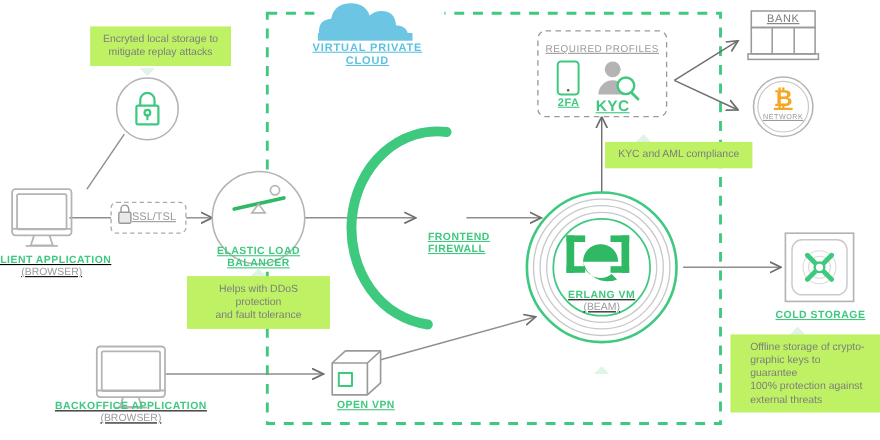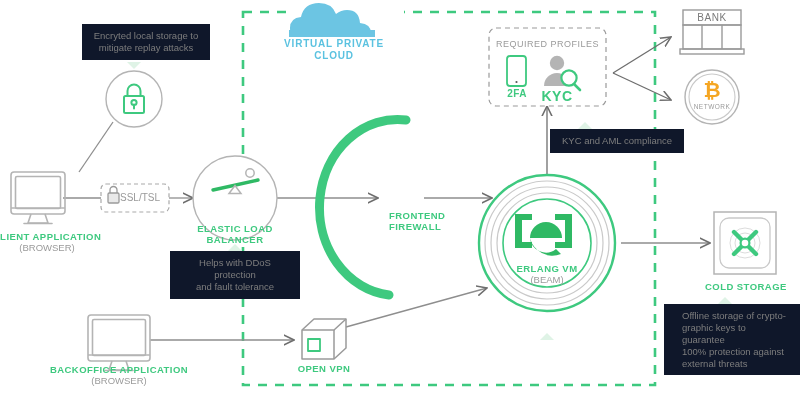--- a/index.html
+++ b/index.html
@@ -5,27 +5,27 @@
 <style>
   html,body{margin:0;padding:0;background:#ffffff;}
   body{
     font-family:"Liberation Sans","DejaVu Sans",sans-serif;
     width:800px;height:400px;position:relative;overflow:hidden;
     -webkit-font-smoothing:antialiased;
   }
   #stage{position:absolute;left:0;top:0;width:800px;height:400px;}
   svg.layer{position:absolute;left:0;top:0;width:800px;height:400px;overflow:visible;}
   
-  .lbl{position:absolute;text-align:center;line-height:1.18;white-space:pre;}
+  .lbl{position:absolute;text-align:center;line-height:1.18;white-space:pre;text-decoration:underline;}
   .lbl-green{color:#3ec97f;font-weight:bold;letter-spacing:.45px;}
   .lbl-gray{color:#9a9a9a;}
   .lbl-blue{color:#5bc2e0;font-weight:bold;letter-spacing:.8px;}
   .lbl-orange{color:#f5a623;}
   .tip{
-    position:absolute;background:#0f172a;color:#7d7d7d;
+    position:absolute;background:#bef264;color:#7d7d7d;
     text-align:center;line-height:1.25;
     padding:6px 9px;box-sizing:border-box;
   }
   .tip-arrow{position:absolute;width:0;height:0;}
   .arrow-down{border-left:7px solid transparent;border-right:7px solid transparent;border-top:7px solid #dff3e6;}
   .arrow-up{border-left:7px solid transparent;border-right:7px solid transparent;border-bottom:7px solid #dff3e6;}
 </style>
 </head>
 <body>
 
@@ -192,21 +192,21 @@
 
   <div class="lbl" style="left:-9px;top:231px;width:112px;font-size:9.5px;"><span class="lbl-green">CLIENT APPLICATION</span><br><span class="lbl-gray">(BROWSER)</span></div>
 
   <div class="lbl lbl-green" style="left:185px;top:199px;width:100px;font-size:9.5px;margin-top:24px;"><span>ELASTIC LOAD</span><br><span>BALANCER</span></div>
 
   <div class="tip-arrow arrow-up" style="left:228px;top:244px;"></div>
   <div class="tip" style="left:170px;top:251px;width:130px;font-size:9.5px;"><span>Helps with DDoS protection</span><br><span>and fault tolerance</span></div>
 
   <div class="lbl" style="left:45px;top:364px;width:148px;font-size:9.5px;"><span class="lbl-green">BACKOFFICE APPLICATION</span><br><span class="lbl-gray">(BROWSER)</span></div>
 
-  <div class="lbl lbl-green" style="left:289px;top:363px;width:70px;font-size:9.5px;">OPEN VPN</div>
+  <div class="lbl lbl-green" style="left:289px;top:363px;width:70px;font-size:9.5px;text-align:right;">OPEN VPN</div>
 
   <div class="lbl lbl-green" style="left:389px;top:210px;width:70px;font-size:9.5px;text-align:left;"><span>FRONTEND</span><br><span>FIREWALL</span></div>
 
   <div class="lbl" style="left:497px;top:263px;width:100px;font-size:9.5px;"><span class="lbl-green">ERLANG VM</span><br><span class="lbl-gray">(BEAM)</span></div>
 
   <div class="tip-arrow arrow-up" style="left:540px;top:333px;"></div>
 
   <div class="lbl lbl-gray" style="left:489px;top:39px;width:117px;font-size:9px;letter-spacing:.5px;">REQUIRED PROFILES</div>
   <div class="lbl lbl-green" style="left:496px;top:88px;width:42px;font-size:10px;">2FA</div>
   <div class="lbl lbl-green" style="left:536px;top:88px;width:42px;font-size:14px;">KYC</div>

